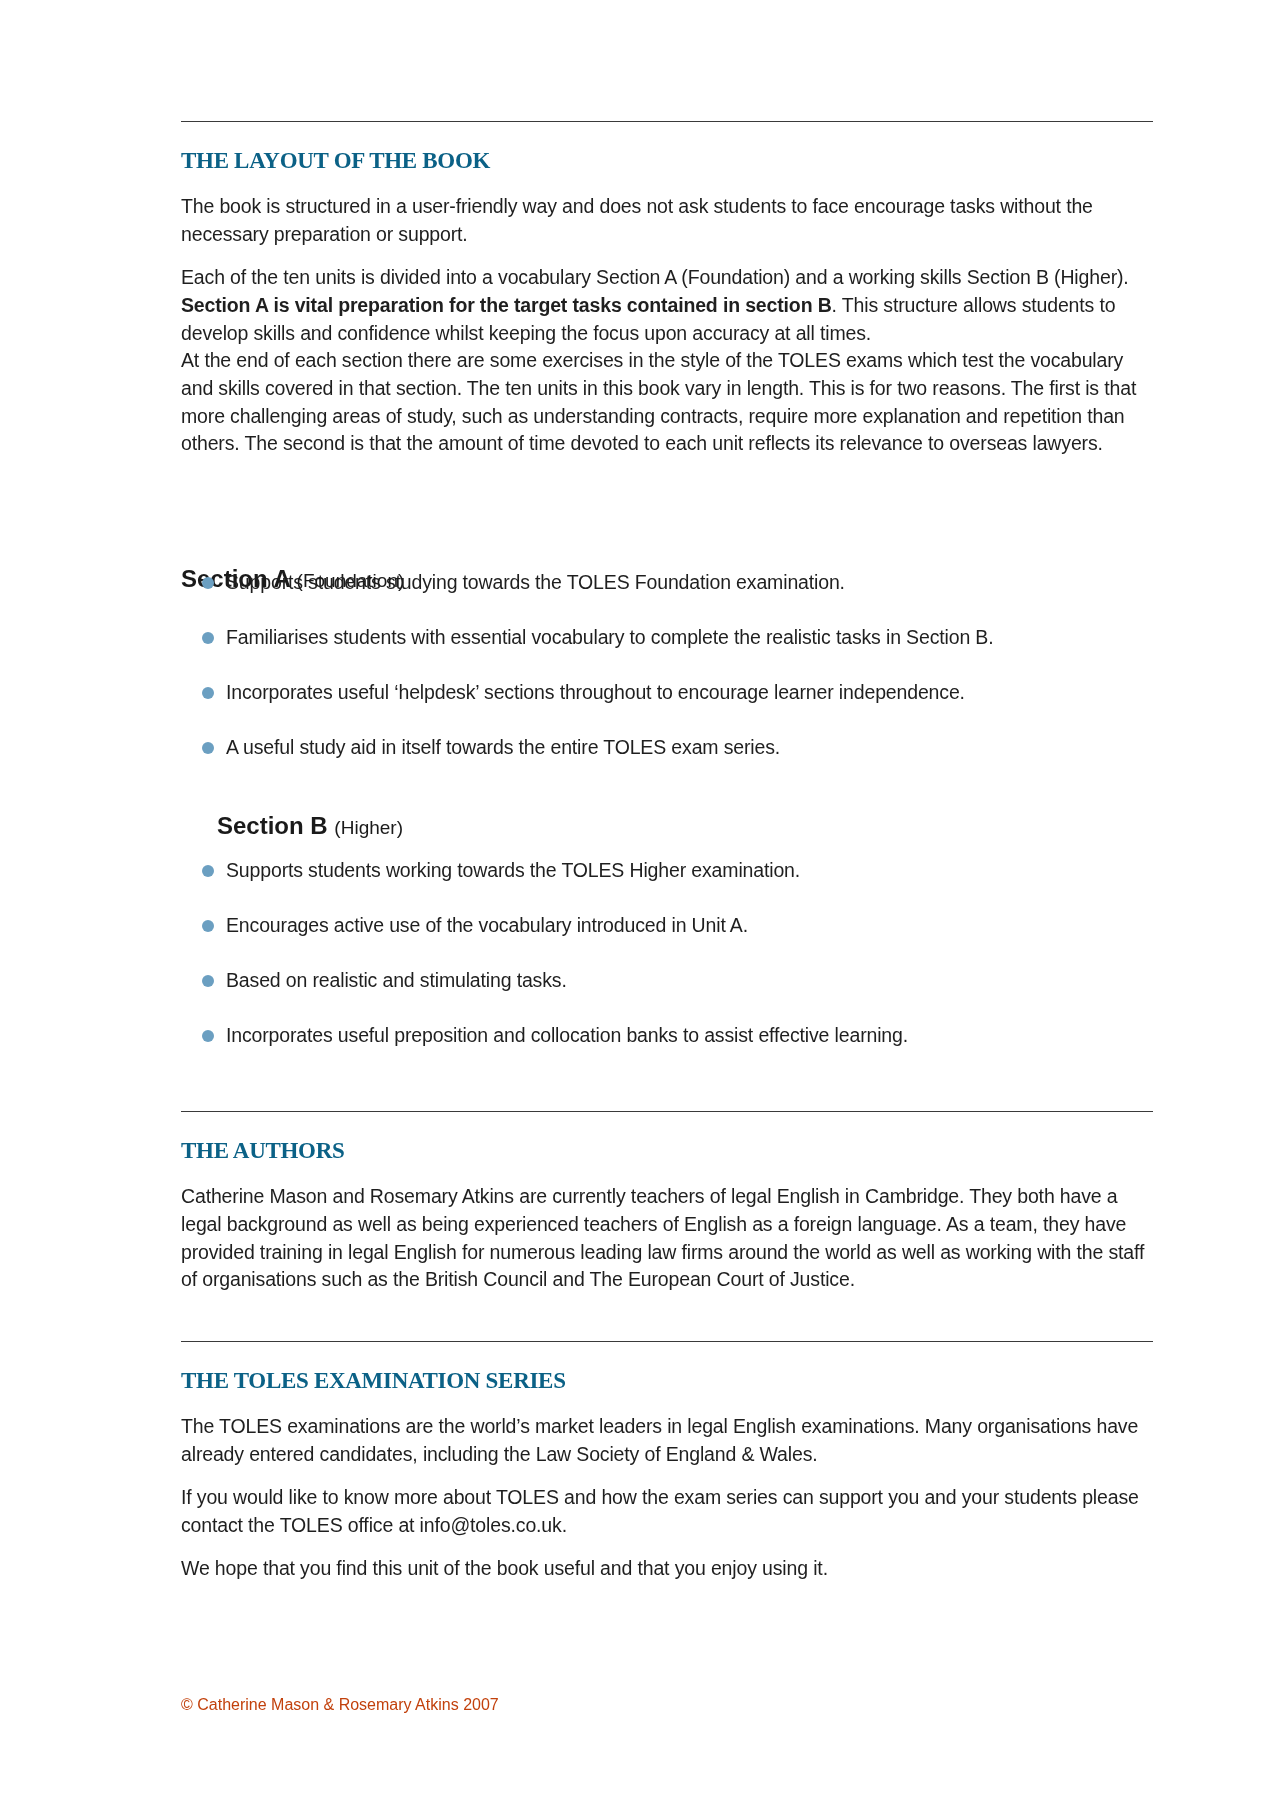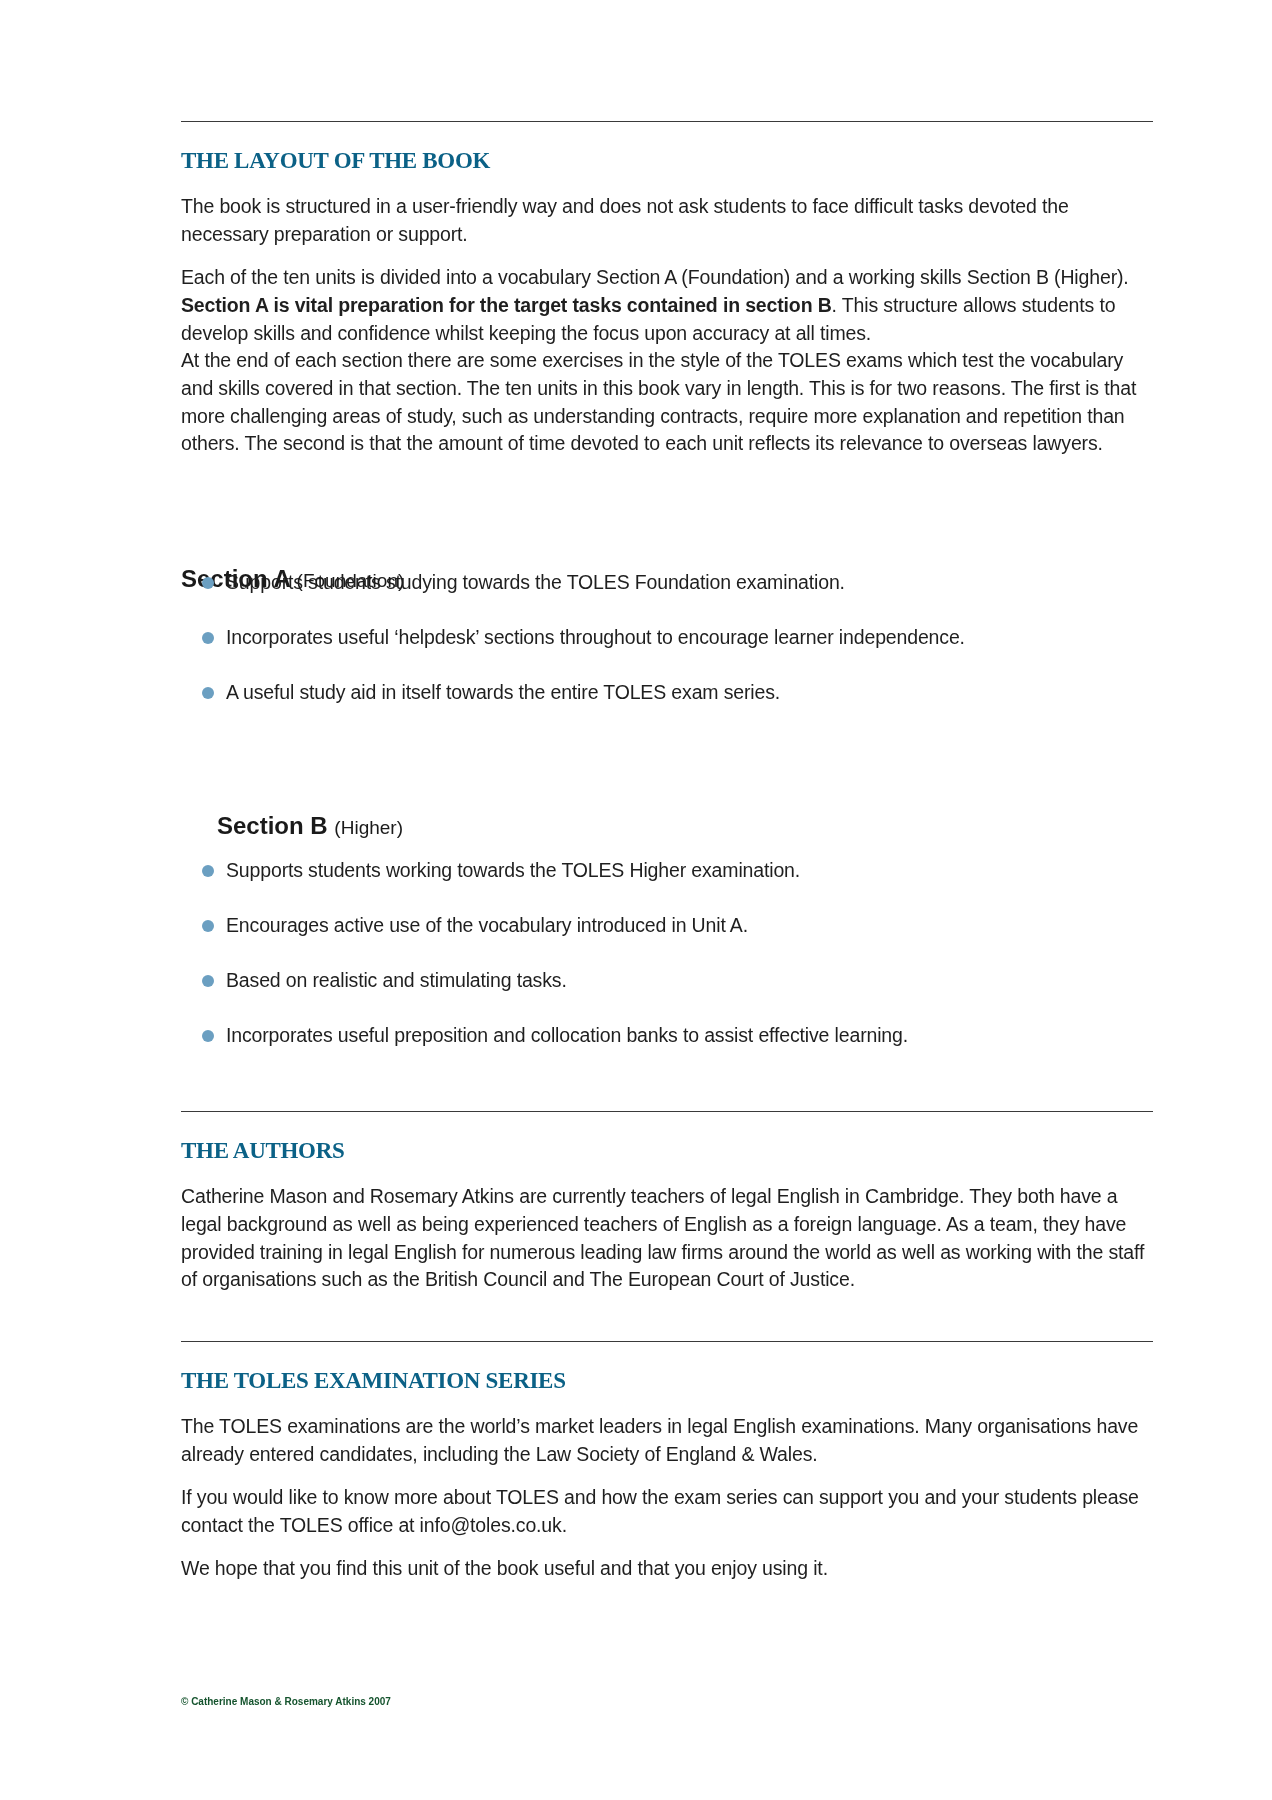--- a/index.html
+++ b/index.html
@@ -7,36 +7,37 @@
   .page { position: absolute; left: 181px; top: 0; width: 972px; }
   .rule { position: absolute; left: 0; width: 972px; height: 0; border-top: 1.5px solid #3a3a3a; }
   .h2 { position: absolute; left: 0; font-family: Liberation Serif, serif; font-weight: bold; font-size: 23px; color: #0b6186; letter-spacing: -0.3px; margin: 0; }
   .p { position: absolute; left: 0; width: 975px; font-size: 19.5px; line-height: 27.8px; margin: 0; letter-spacing: -0.15px; }
   .p b { font-weight: bold; text-align: center; }
   .h3 { position: absolute; left: 0; margin: 0; font-size: 24px; font-weight: bold; color: #1a1a1a; }
   .h3 .sub { font-weight: normal; font-size: 19px; }
   .bullets { position: absolute; left: 21px; margin: 0; padding: 0; list-style: none; }
   .bullets li { position: relative; height: 55px; font-size: 19.5px; line-height: 27px; padding-left: 24px; letter-spacing: -0.15px; }
   .bullets .dot { position: absolute; left: 0; top: 8px; width: 12px; height: 12px; border-radius: 50%; background: #6b9fc1; }
-  .footer { position: absolute; left: 0; top: 1696px; font-size: 10px; color: #14532d; font-weight: bold; }
+  .footer { position: absolute; left: 0; top: 1696px; font-size: 16px; color: #c2410c; }
 </style>
 </head>
 <body>
 
 <div class="page">
 
   <div class="rule" style="top:121px;"></div>
   <h2 class="h2" style="top:148px;">THE LAYOUT OF THE BOOK</h2>
-  <p class="p" style="top:193px;">The book is structured in a user-friendly way and does not ask students to face difficult tasks devoted the necessary preparation or support.</p>
+  <p class="p" style="top:193px;">The book is structured in a user-friendly way and does not ask students to face encourage tasks without the necessary preparation or support.</p>
   <p class="p" style="top:264px;"><span>Each of the ten units is divided into a vocabulary Section A (Foundation) and a working skills Section B (Higher). </span><b>Section A is vital preparation for the target tasks contained in section B</b><span>. This structure allows students to develop skills and confidence whilst keeping the focus upon accuracy at all times.</span></p>
   <p class="p" style="top:347px;">At the end of each section there are some exercises in the style of the TOLES exams which test the vocabulary and skills covered in that section. The ten units in this book vary in length. This is for two reasons. The first is that more challenging areas of study, such as understanding contracts, require more explanation and repetition than others. The second is that the amount of time devoted to each unit reflects its relevance to overseas lawyers.</p>
 
   <h3 class="h3" style="top:524px;margin-top:41px;"><span>Section A</span> <span class="sub">(Foundation)</span></h3>
   <ul class="bullets" style="top:569px;">
     <li><span class="dot"></span><span>Supports students studying towards the TOLES Foundation examination.</span></li>
+    <li><span class="dot"></span><span>Familiarises students with essential vocabulary to complete the realistic tasks in Section B.</span></li>
     <li><span class="dot"></span><span>Incorporates useful ‘helpdesk’ sections throughout to encourage learner independence.</span></li>
     <li><span class="dot"></span><span>A useful study aid in itself towards the entire TOLES exam series.</span></li>
   </ul>
 
   <h3 class="h3" style="top:812px;margin-left:36px;"><span>Section B</span> <span class="sub">(Higher)</span></h3>
   <ul class="bullets" style="top:857px;">
     <li><span class="dot"></span><span>Supports students working towards the TOLES Higher examination.</span></li>
     <li><span class="dot"></span><span>Encourages active use of the vocabulary introduced in Unit A.</span></li>
     <li><span class="dot"></span><span>Based on realistic and stimulating tasks.</span></li>
     <li><span class="dot"></span><span>Incorporates useful preposition and collocation banks to assist effective learning.</span></li>

